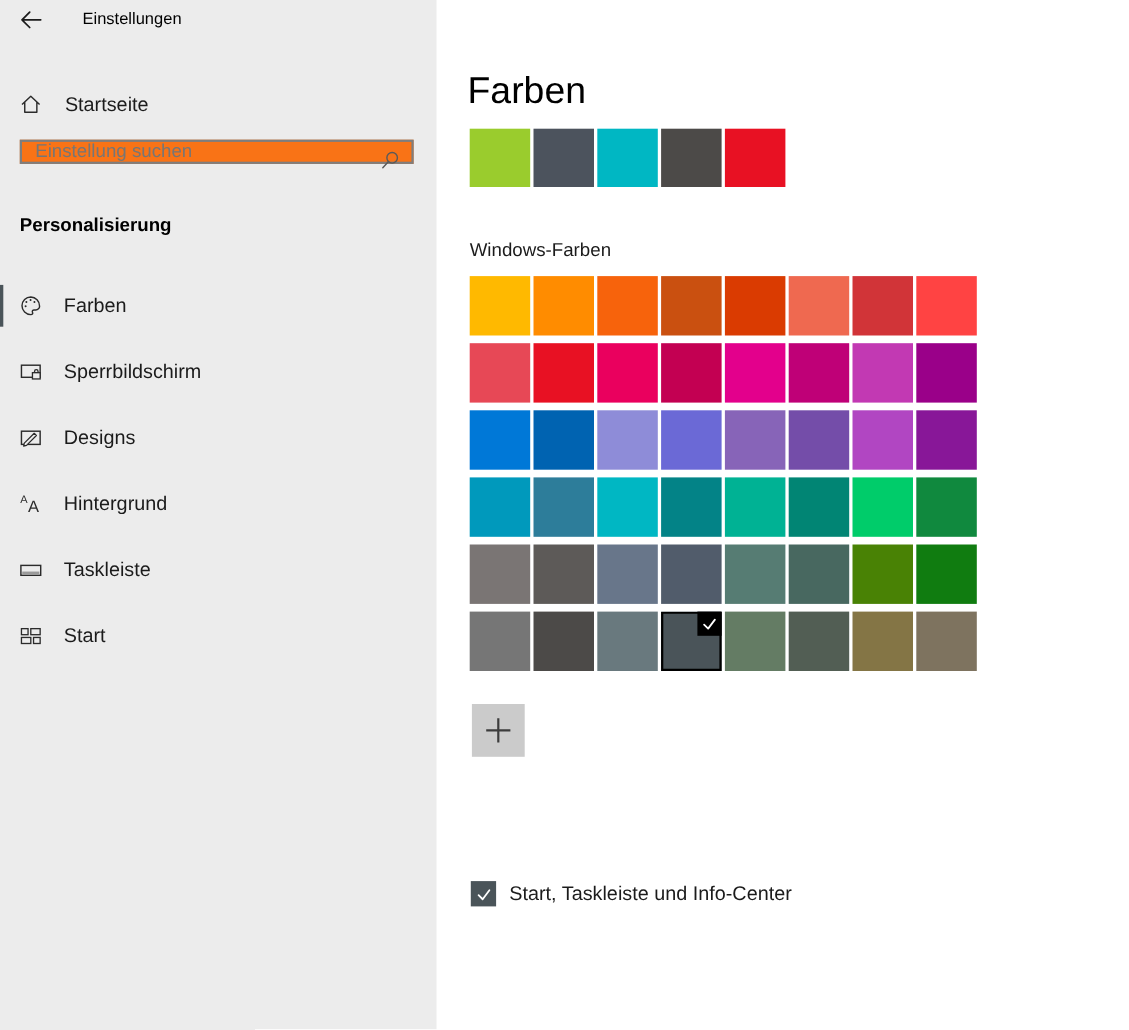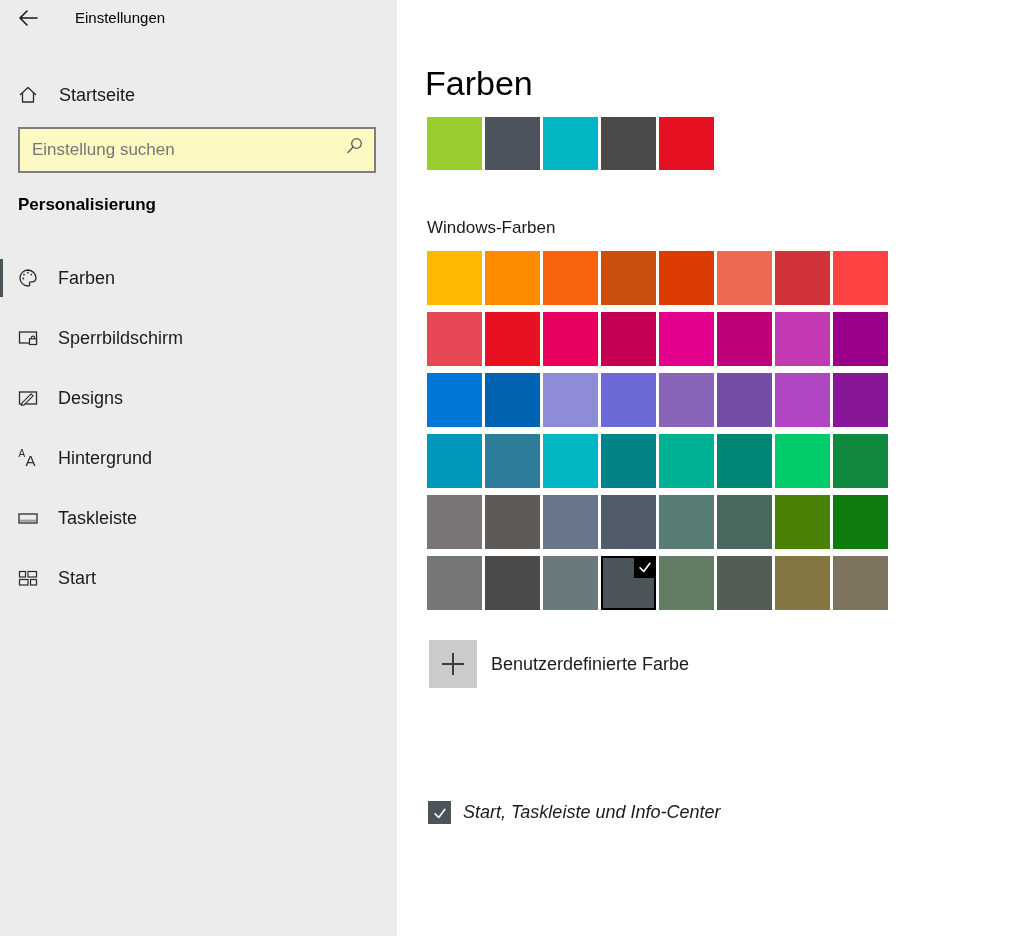--- a/index.html
+++ b/index.html
@@ -6,21 +6,21 @@
   .app{position:relative;width:1026px;height:936px;background:#ffffff;
        font-family:"Liberation Sans",sans-serif;color:#1b1b1b;overflow:hidden;}
 
   
   .sidebar{position:absolute;left:0;top:0;width:397px;height:936px;background:#ececec;}
   .back-btn{position:absolute;left:16px;top:6px;width:24px;height:24px;cursor:pointer;}
   .app-title{position:absolute;left:75px;top:9px;font-size:15px;color:#000;}
   .home-row{position:absolute;left:0;top:66px;width:100%;height:40px;display:flex;align-items:flex-end;cursor:pointer;}
   .home-row .nav-icon{margin-left:17px;}
   .home-row .nav-label{margin-left:20px;font-size:18px;}
-  .searchbox{position:absolute;left:18px;top:127px;width:358px;height:46px;background:#fef9c3;
+  .searchbox{position:absolute;left:18px;top:127px;width:358px;height:22px;background:#f97316;
              border:2px solid #7e7e7e;box-sizing:border-box;}
   .searchbox input{border:none;outline:none;background:transparent;width:300px;height:100%;
                    padding:0 0 0 12px;font-size:17px;font-family:"Liberation Sans",sans-serif;color:#333;}
   .searchbox input::placeholder{color:#767676;opacity:1;}
   .search-glyph{position:absolute;right:10px;top:7px;width:20px;height:20px;}
   .section-title{position:absolute;left:18px;top:195px;font-size:17px;font-weight:700;color:#000;}
   #nav{position:absolute;left:0;top:258px;width:100%;}
   .nav-item{position:relative;height:40px;margin-bottom:20px;display:flex;align-items:center;cursor:pointer;}
   .accent-bar{position:absolute;left:0;top:1px;width:3px;height:38px;}
   .nav-icon{margin-left:17px;width:22px;height:22px;flex:0 0 auto;}
@@ -38,21 +38,21 @@
   .swatch{cursor:pointer;}
   .grid .swatch{position:relative;}
   .grid .swatch.selected{box-shadow:inset 0 0 0 2px #000;}
   .badge{position:absolute;top:0;right:0;width:22px;height:22px;background:#000;
          display:flex;align-items:center;justify-content:center;}
   .custom-row{position:absolute;left:32px;top:640px;display:flex;align-items:center;cursor:pointer;}
   .plusbox{width:48px;height:48px;background:#cbcbcb;display:flex;align-items:center;justify-content:center;}
   .custom-label{margin-left:14px;font-size:18px;}
   .accent-surfaces{position:absolute;left:30px;top:755px;font-size:18px;}
   #checks{position:absolute;left:31px;top:801px;}
-  .check-row{display:flex;align-items:center;height:23px;margin-bottom:33px;cursor:pointer;font-style:italic;}
+  .check-row{display:flex;align-items:center;height:23px;margin-bottom:33px;cursor:pointer;}
   .checkbox{width:23px;height:23px;display:flex;align-items:center;justify-content:center;flex:0 0 auto;}
   .check-label{margin-left:12px;font-size:18px;white-space:nowrap;}
 </style>
 </head>
 <body>
 
 <div class="app">
 
   <aside class="sidebar">
     <span class="back-btn">
@@ -219,21 +219,20 @@
         <div class="swatch" style="background: rgb(132, 117, 69);"></div>
         <div class="swatch" style="background: rgb(126, 115, 95);"></div>
       </div>
 
     <div class="custom-row">
       <span class="plusbox">
         <svg width="48" height="48" viewBox="0 0 48 48">
           <path d="M24 13 V35 M13 24 H35" stroke="#3c3c3c" stroke-width="2" fill="none"></path>
         </svg>
       </span>
-      <span class="custom-label">Benutzerdefinierte Farbe</span>
     </div>
 
 
     <div id="checks">
         <div class="check-row">
           <span class="checkbox" style="background:#4A5459">
             <svg width="18" height="18" viewBox="0 0 22 22">
               <polyline points="5,12 9.5,16.5 17,6.5" fill="none" stroke="#fff" stroke-width="2" stroke-linecap="round" stroke-linejoin="round"></polyline>
             </svg>
           </span>

